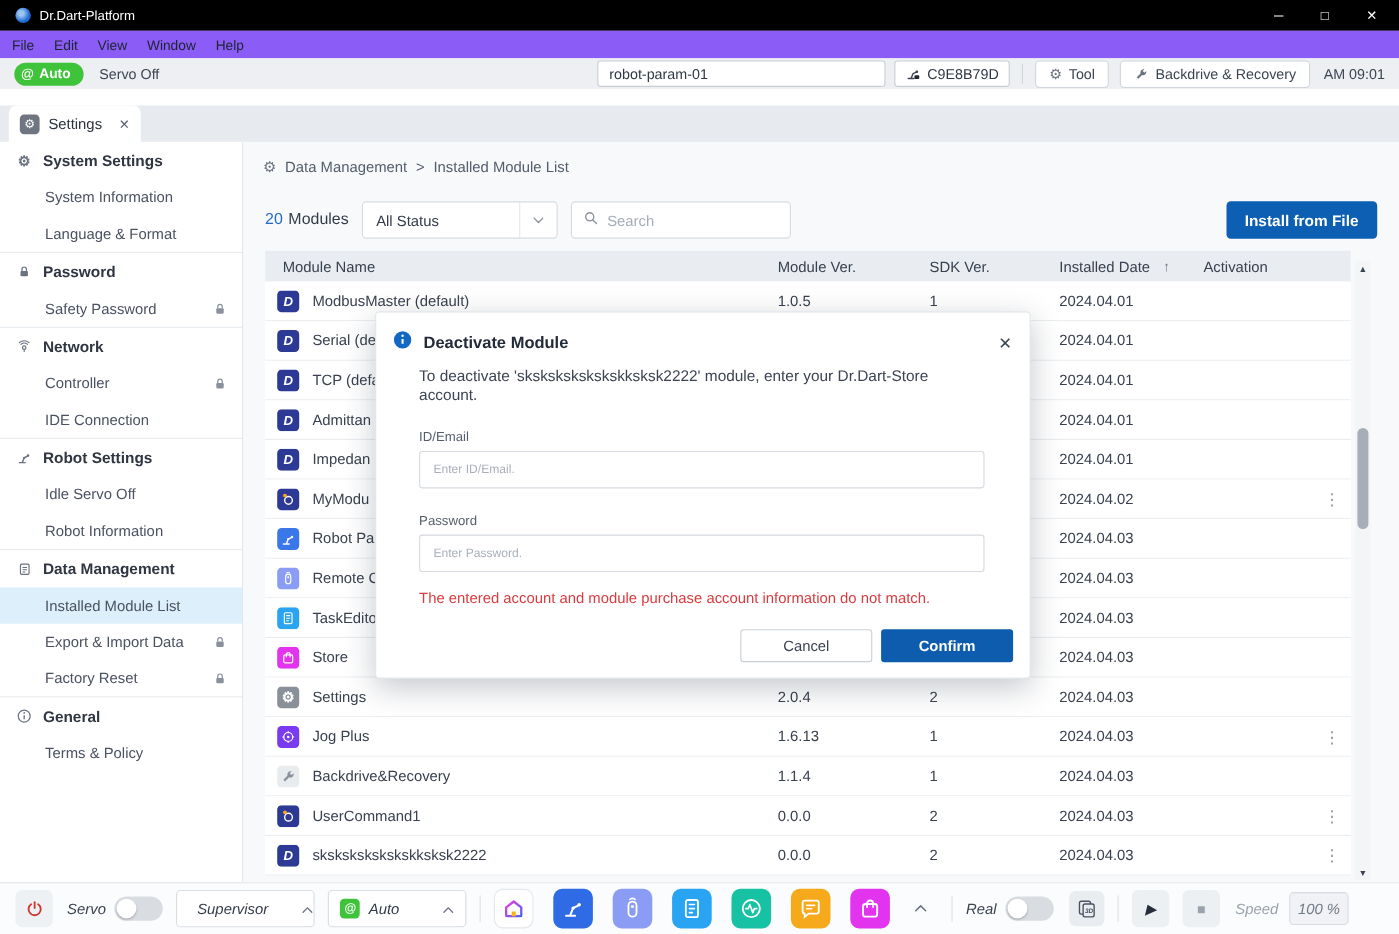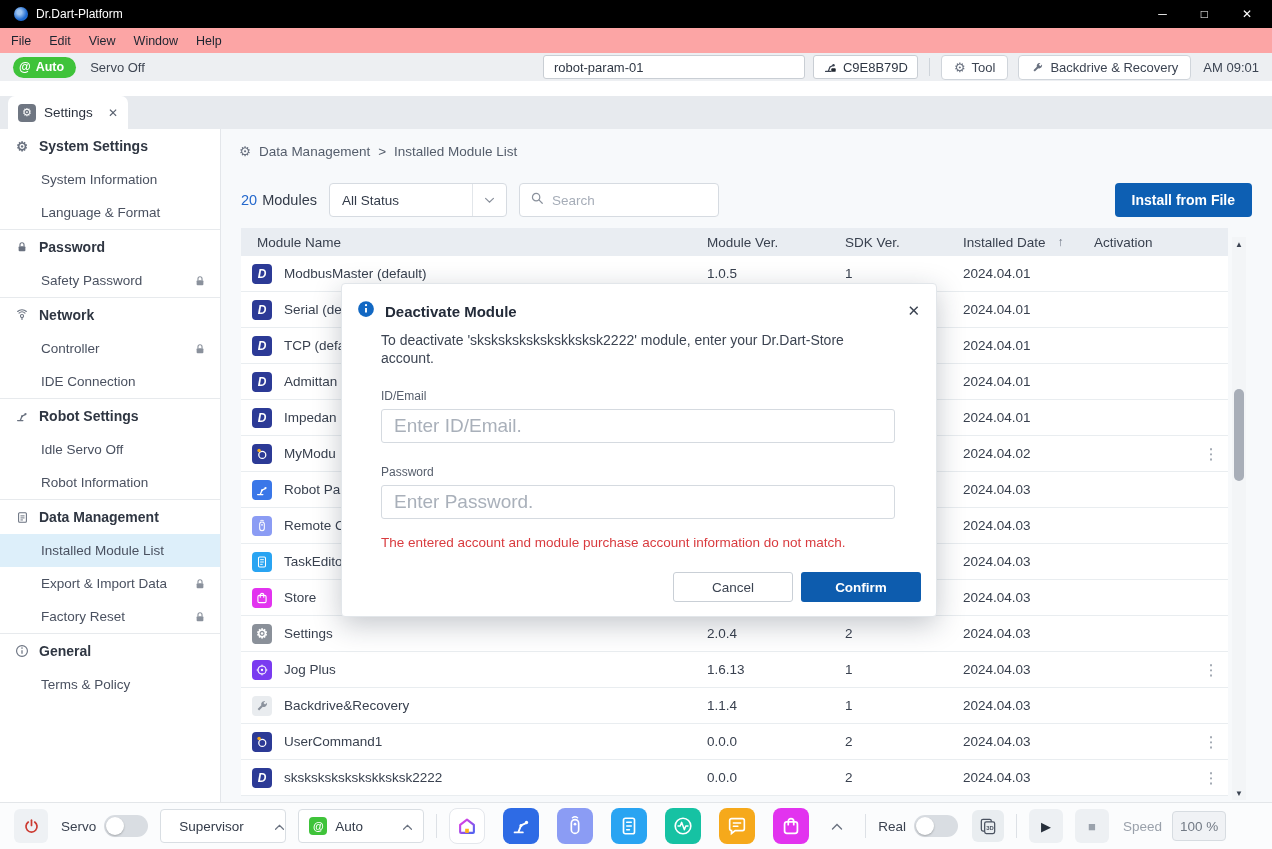--- a/index.html
+++ b/index.html
@@ -7,21 +7,21 @@
   .page { position:relative; width:1272px; height:849px; display:flex; flex-direction:column; }
 
   
   .titlebar { height:28px; background:#000; color:#fff; display:flex; align-items:center; padding:0 14px; flex:0 0 auto; }
   .titlebar .app-ico { width:14px; height:14px; border-radius:50%; background:radial-gradient(circle at 38% 38%, #9cc4f2 0 18%, #1e6ad1 60%); margin-right:8px; }
   .titlebar .ttl { font-size:12px; }
   .win-controls { margin-left:auto; display:flex; align-items:center; gap:34px; padding-right:6px; }
   .win-controls span { font-size:12px; color:#fff; cursor:default; }
 
   
-  .menubar { height:25px; background:#fca5a5; display:flex; align-items:center; padding:0 2px; flex:0 0 auto; }
+  .menubar { height:25px; background:#8b5cf6; display:flex; align-items:center; padding:0 2px; flex:0 0 auto; }
   .menubar span { font-size:12.5px; color:#1c2430; padding:0 9px; }
 
   
   .toolbar { height:28px; background:#edeff2; display:flex; align-items:center; padding:0 13px; flex:0 0 auto; }
   .auto-badge { height:21px; background:#3fc33a; border-radius:11px; color:#fff; display:flex; align-items:center; gap:5px; padding:0 12px 0 6px; font-size:12.5px; font-weight:bold; }
   .auto-badge .at { font-size:12px; font-weight:bold; }
   .servo-off { margin-left:14px; font-size:13px; color:#3f4653; }
   .tb-spacer { flex:1; }
   .param-input { width:262px; height:24px; background:#fff; border:1px solid #c9ced4; border-radius:3px; padding:0 10px; font-size:13px; color:#2f3744; font-family:"Liberation Sans",sans-serif; }
   .id-btn { height:24px; background:#fff; border:1px solid #c9ced4; border-radius:3px; display:flex; align-items:center; gap:6px; padding:0 9px; margin-left:8px; font-size:13px; color:#2f3744; }
@@ -82,30 +82,30 @@
   .vscroll .track { flex:1; width:100%; position:relative; }
   .vscroll .thumb { position:absolute; left:2px; width:10px; top:138px; height:92px; background:#a8aeb8; border-radius:5px; }
 
   
   .modal { position:absolute; left:341px; top:283px; width:596px; height:334px; background:#fff; border:1px solid #e2e6ea; border-radius:4px; box-shadow:0 8px 28px rgba(25,35,55,.25); z-index:50; }
   .m-head { display:flex; align-items:center; padding:16px 16px 0 15px; }
   .m-head .m-title { font-size:15px; font-weight:bold; color:#232b39; margin-left:10px; }
   .m-close { margin-left:auto; font-size:15px; color:#3c4452; }
   .m-msg { margin:9px 44px 0 39px; font-size:14px; color:#3c4452; line-height:1.3; }
   .m-label { margin:22px 0 0 39px; font-size:12px; color:#555d6b; }
-  .m-input { display:block; margin:6px 19px 0 39px; width:514px; height:34px; border:1px solid #d5dae0; border-radius:3px; padding:0 12px; font-size:19px; font-family:"Liberation Sans",sans-serif; color:#333b49; }
+  .m-input { display:block; margin:6px 19px 0 39px; width:514px; height:34px; border:1px solid #d5dae0; border-radius:3px; padding:0 12px; font-size:11px; font-family:"Liberation Sans",sans-serif; color:#333b49; }
   .m-input::placeholder { color:#a9b0ba; }
   .m-error { margin:16px 44px 0 39px; font-size:13.5px; color:#d93b3f; line-height:1.25; }
   .m-buttons { position:absolute; right:15px; bottom:14px; display:flex; gap:8px; }
   .m-btn { width:120px; height:30px; border-radius:3px; font-size:13.5px; font-family:"Liberation Sans",sans-serif; }
   .m-btn.cancel { background:#fff; border:1px solid #c9cfd6; color:#3c4452; }
   .m-btn.confirm { background:#0d5cae; border:none; color:#fff; font-weight:bold; }
 
   
-  .taskbar { height:47px; background:#fbfcfd; border-top:1px solid #e3e6e9; display:flex; align-items:center; padding:16px 14px; flex:0 0 auto; gap:0; }
+  .taskbar { height:47px; background:#fbfcfd; border-top:1px solid #e3e6e9; display:flex; align-items:center; padding:16px 14px; flex:0 0 auto; gap:0;font-style:italic; }
   .pwr-btn { width:34px; height:34px; background:#eef1f4; border-radius:6px; display:flex; align-items:center; justify-content:center; color:#cc3a31; }
   .tk-label { font-size:13.5px; color:#3a4250; margin-left:13px; }
   .toggle { width:44px; height:22px; border-radius:11px; background:#d9dde2; position:relative; margin-left:8px; }
   .toggle .knob { position:absolute; left:2px; top:2px; width:18px; height:18px; border-radius:50%; background:#fff; box-shadow:0 1px 2px rgba(0,0,0,.25); }
   .tk-select { height:34px; background:#fff; border:1px solid #d9dee3; border-radius:4px; display:flex; align-items:center; gap:8px; padding:0 10px; margin-left:12px; font-size:13.5px; color:#333b49; }
   .role-dot { width:10px; height:10px; border-radius:50%; background:#1f6fe0; }
   .mode-chip { width:18px; height:18px; border-radius:4px; background:#3fc33a; color:#fff; font-size:11px; font-weight:bold; display:flex; align-items:center; justify-content:center; }
   .tk-chev { color:#6a7280; margin-left:auto; padding-left:22px; }
   .tk-div { width:1px; height:24px; background:#dde1e6; margin:0 12px; }
   .apps { display:flex; align-items:center; gap:18px; }

